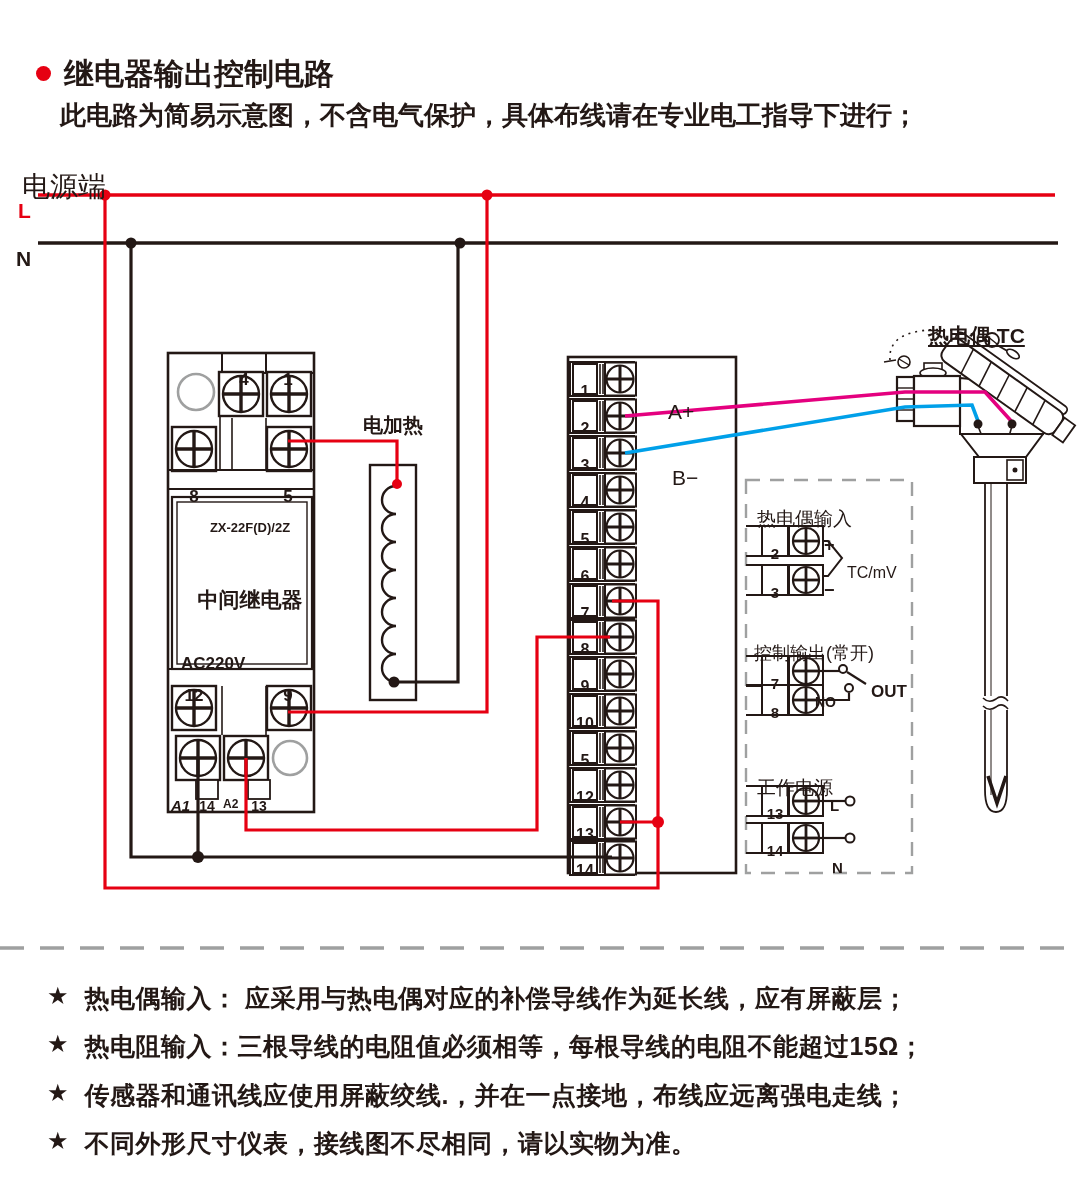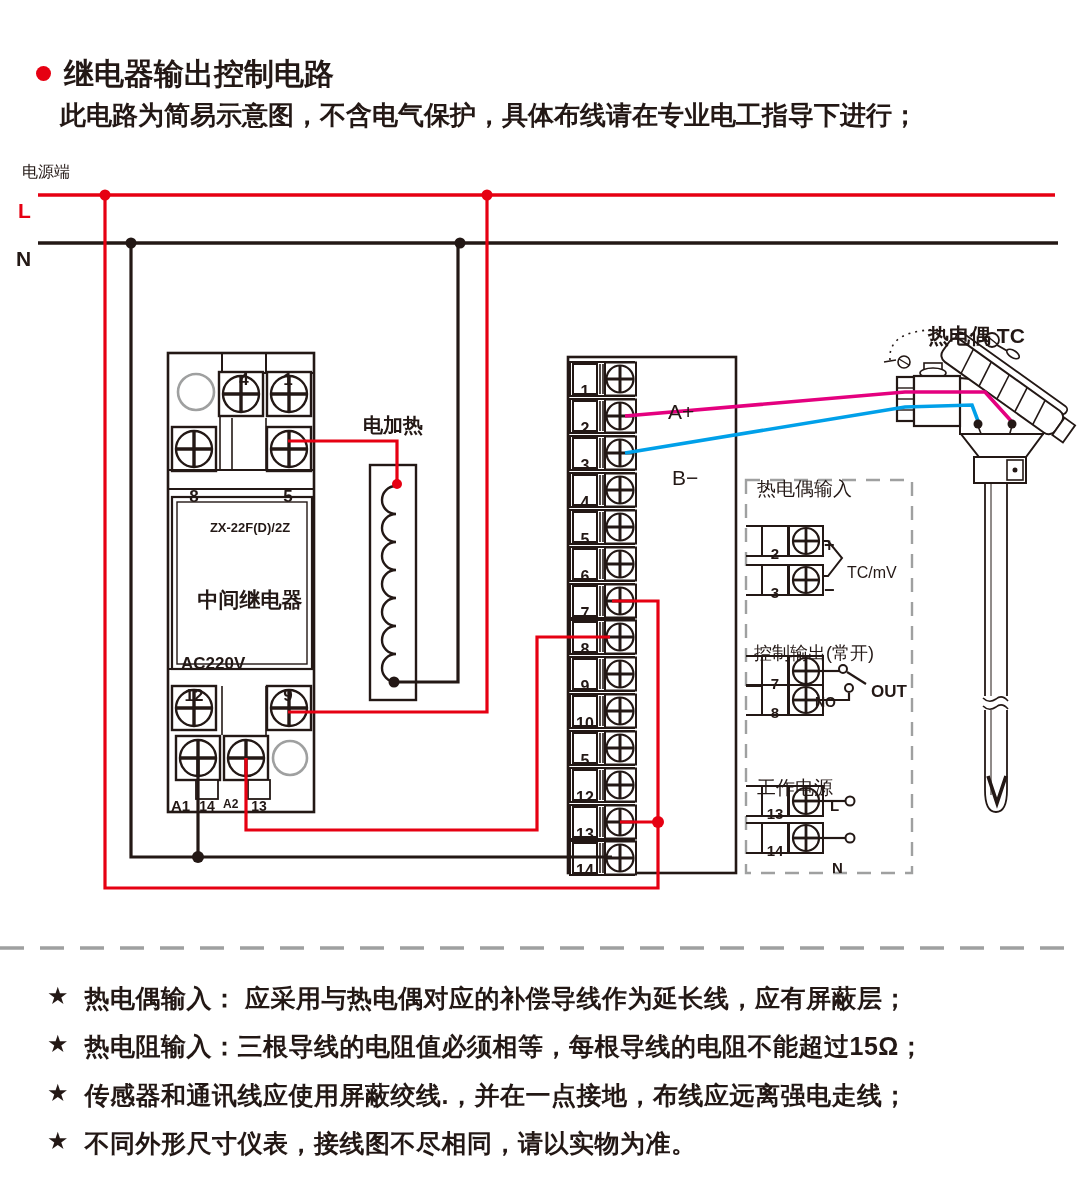--- a/index.html
+++ b/index.html
@@ -228,34 +228,34 @@
       <circle cx="397" cy="484" r="5" class="dr"></circle>
       <circle cx="394" cy="682" r="5.5" class="fl"></circle>
       <circle cx="978" cy="424" r="4.5" class="fl"></circle>
       <circle cx="1012" cy="424" r="4.5" class="fl"></circle>
     </g>
   </svg>
 
   <span class="abs bullet" style="left:36px;top:50px;"></span>
   <span class="abs b" style="left:64px;top:38px;font-size:30px;">继电器输出控制电路</span>
   <span class="abs b" style="left:60px;top:82px;font-size:26px;">此电路为简易示意图，不含电气保护，具体布线请在专业电工指导下进行；</span>
-  <span class="abs" style="left:22px;top:146px;font-size:16px;">电源端</span>
+  <span class="abs" style="left:22px;top:152px;font-size:28px;">电源端</span>
   <span class="abs b red" style="left:18px;top:183px;font-size:21px;">L</span>
   <span class="abs b" style="left:16px;top:231px;font-size:21px;">N</span>
 
   <span class="abs b ctr" style="left:222px;top:354px;width:44px;font-size:17px;">4</span>
   <span class="abs b ctr" style="left:266px;top:354px;width:44px;font-size:17px;">1</span>
   <span class="abs b ctr" style="left:172px;top:471px;width:44px;font-size:17px;">8</span>
   <span class="abs b ctr" style="left:266px;top:471px;width:44px;font-size:17px;">5</span>
   <span class="abs b ctr" style="left:177px;top:504px;width:146px;font-size:13px;">ZX-22F(D)/2Z</span>
   <span class="abs b ctr" style="left:177px;top:570px;width:146px;font-size:21px;">中间继电器</span>
   <span class="abs b" style="left:181px;top:638px;font-size:17px;">AC220V</span>
   <span class="abs b ctr" style="left:172px;top:670px;width:44px;font-size:17px;">12</span>
   <span class="abs b ctr" style="left:266px;top:670px;width:44px;font-size:17px;">9</span>
-  <span class="abs b" style="left:171px;top:781px;font-size:15px;">A1</span>
+  <span class="abs b" style="left:171px;top:781px;font-size:15px;font-style:italic;">A1</span>
   <span class="abs b ctr" style="left:196px;top:782px;width:22px;font-size:14px;">14</span>
   <span class="abs b" style="left:223px;top:781px;font-size:12px;">A2</span>
   <span class="abs b ctr" style="left:248px;top:782px;width:22px;font-size:14px;">13</span>
 
   <span class="abs b ctr" style="left:358px;top:396px;width:70px;font-size:20px;">电加热</span>
 
   <span class="abs b ctr" style="left:573px;top:367px;width:24px;font-size:16px;">1</span>
   <span class="abs b ctr" style="left:573px;top:404px;width:24px;font-size:16px;">2</span>
   <span class="abs b ctr" style="left:573px;top:441px;width:24px;font-size:16px;">3</span>
   <span class="abs b ctr" style="left:573px;top:478px;width:24px;font-size:16px;">4</span>
@@ -265,23 +265,23 @@
   <span class="abs b ctr" style="left:573px;top:625px;width:24px;font-size:16px;">8</span>
   <span class="abs b ctr" style="left:573px;top:662px;width:24px;font-size:16px;">9</span>
   <span class="abs b ctr" style="left:573px;top:699px;width:24px;font-size:16px;">10</span>
   <span class="abs b ctr" style="left:573px;top:736px;width:24px;font-size:16px;">5</span>
   <span class="abs b ctr" style="left:573px;top:773px;width:24px;font-size:16px;">12</span>
   <span class="abs b ctr" style="left:573px;top:810px;width:24px;font-size:16px;">13</span>
   <span class="abs b ctr" style="left:573px;top:846px;width:24px;font-size:16px;">14</span>
   <span class="abs" style="left:668px;top:384px;font-size:21px;">A+</span>
   <span class="abs" style="left:672px;top:450px;font-size:21px;">B−</span>
 
-  <span class="abs b" style="left:928px;top:306px;font-size:21px;">热电偶 TC</span>
-
-  <span class="abs" style="left:757px;top:460px;font-size:19px;">热电偶输入</span>
+  <span class="abs b" style="left:928px;top:306px;font-size:21px;text-decoration:underline;">热电偶 TC</span>
+
+  <span class="abs" style="left:757px;top:490px;font-size:19px;">热电偶输入</span>
   <span class="abs b ctr" style="left:762px;top:529px;width:26px;font-size:15px;">2</span>
   <span class="abs b ctr" style="left:762px;top:568px;width:26px;font-size:15px;">3</span>
   <span class="abs b" style="left:824px;top:519px;font-size:18px;">+</span>
   <span class="abs b" style="left:824px;top:564px;font-size:18px;">−</span>
   <span class="abs" style="left:847px;top:548px;font-size:16px;">TC/mV</span>
 
   <span class="abs" style="left:754px;top:625px;font-size:18px;">控制输出(常开)</span>
   <span class="abs b ctr" style="left:762px;top:659px;width:26px;font-size:15px;">7</span>
   <span class="abs b ctr" style="left:762px;top:688px;width:26px;font-size:15px;">8</span>
   <span class="abs b" style="left:815px;top:678px;font-size:14px;">NO</span>

